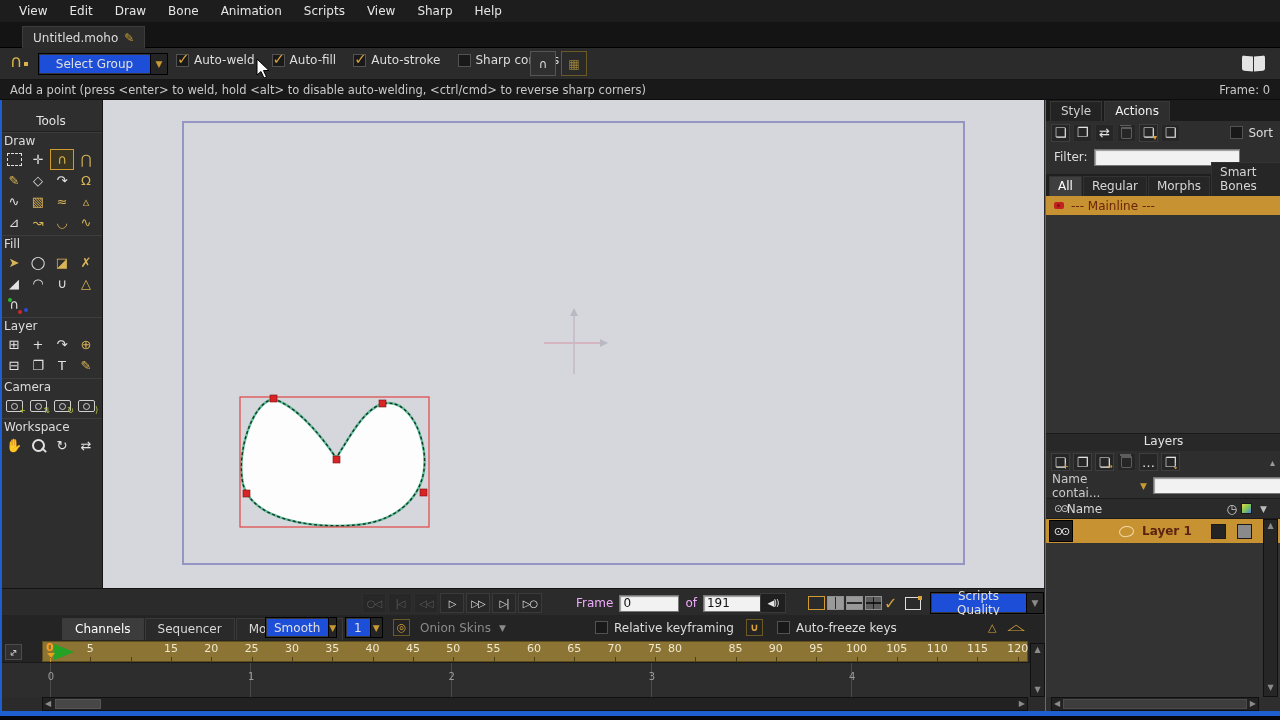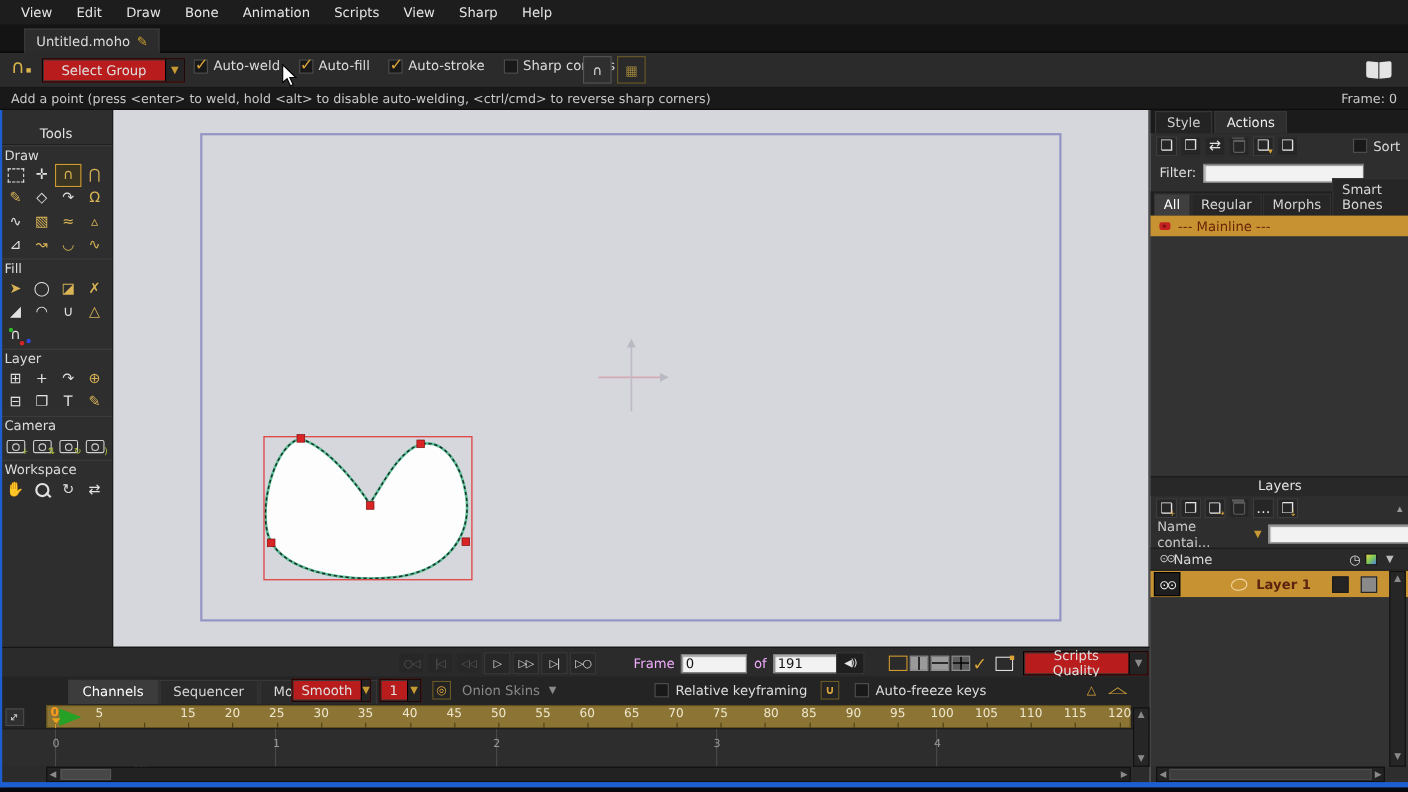--- a/index.html
+++ b/index.html
@@ -12,21 +12,21 @@
   .menu-item{padding:0 11px;color:#e6e6e6;cursor:default;}
   
   #tabbar{left:0;top:22px;width:1280px;height:26px;background:#141414;border-bottom:1px solid #000;box-sizing:border-box;}
   .doc-tab{position:absolute;left:22px;top:4px;height:22px;background:#2c2c2c;border:1px solid #3c3c3c;border-bottom:none;
            display:flex;align-items:center;padding:0 10px;gap:6px;color:#ddd;}
   .pencil{color:#cfa22b;font-size:12px;}
   
   #toolbar{left:0;top:48px;width:1280px;height:32px;background:#2b2b2b;border-bottom:1px solid #161616;box-sizing:border-box;display:flex;align-items:center;}
   .curtool{position:absolute;left:10px;top:3px;font-size:17px;color:#d9b44c;}
   .curdot{position:absolute;left:24px;top:14px;width:4px;height:4px;background:#d9b44c;}
-  .dd{display:flex;align-items:center;height:20px;background:#b91c1c;border:1px solid #000;box-shadow:inset 0 0 0 1px #383838;}
+  .dd{display:flex;align-items:center;height:20px;background:#1d4ed8;border:1px solid #000;box-shadow:inset 0 0 0 1px #383838;}
   .dd .ddlabel{flex:1;text-align:center;padding:0 8px;color:#e0e0e0;}
   .dda{width:16px;height:100%;background:#242424;border-left:1px solid #000;color:#c79a33;font-size:9px;display:flex;align-items:center;justify-content:center;}
   #selgroup{position:absolute;left:38px;top:5px;width:128px;}
   #tb-checks{position:absolute;left:176px;top:5px;display:flex;gap:17px;align-items:center;}
   .cbrow{display:flex;align-items:center;gap:5px;}
   .cb{position:relative;width:13px;height:13px;background:#191919;border:1px solid #525252;box-sizing:border-box;}
   .cb .chk{position:absolute;left:0px;top:-5px;color:#d9a43a;font-size:15px;font-weight:bold;}
   .tbtn{position:absolute;top:3px;width:26px;height:25px;background:#2f2f2f;border:1px solid #555;box-sizing:border-box;
         display:flex;align-items:center;justify-content:center;color:#ddd;}
   #tbtn-curve{left:530px;}
@@ -611,21 +611,21 @@
       <span class="ftick" style="left: 493.575px;">55</span>
       <span class="ftickline" style="left: 493.575px;"></span>
       <span class="ftick" style="left: 533.9px;">60</span>
       <span class="ftickline" style="left: 533.9px;"></span>
       <span class="ftick" style="left: 574.225px;">65</span>
       <span class="ftickline" style="left: 574.225px;"></span>
       <span class="ftick" style="left: 614.55px;">70</span>
       <span class="ftickline" style="left: 614.55px;"></span>
       <span class="ftick" style="left: 654.875px;">75</span>
       <span class="ftickline" style="left: 654.875px;"></span>
-      <span class="ftick" style="left: 701px;">80</span>
+      <span class="ftick" style="left: 675px;">80</span>
       <span class="ftickline" style="left: 695.2px;"></span>
       <span class="ftick" style="left: 735.525px;">85</span>
       <span class="ftickline" style="left: 735.525px;"></span>
       <span class="ftick" style="left: 775.85px;">90</span>
       <span class="ftickline" style="left: 775.85px;"></span>
       <span class="ftick" style="left: 816.175px;">95</span>
       <span class="ftickline" style="left: 816.175px;"></span>
       <span class="ftick" style="left: 856.5px;">100</span>
       <span class="ftickline" style="left: 856.5px;"></span>
       <span class="ftick" style="left: 896.825px;">105</span>

